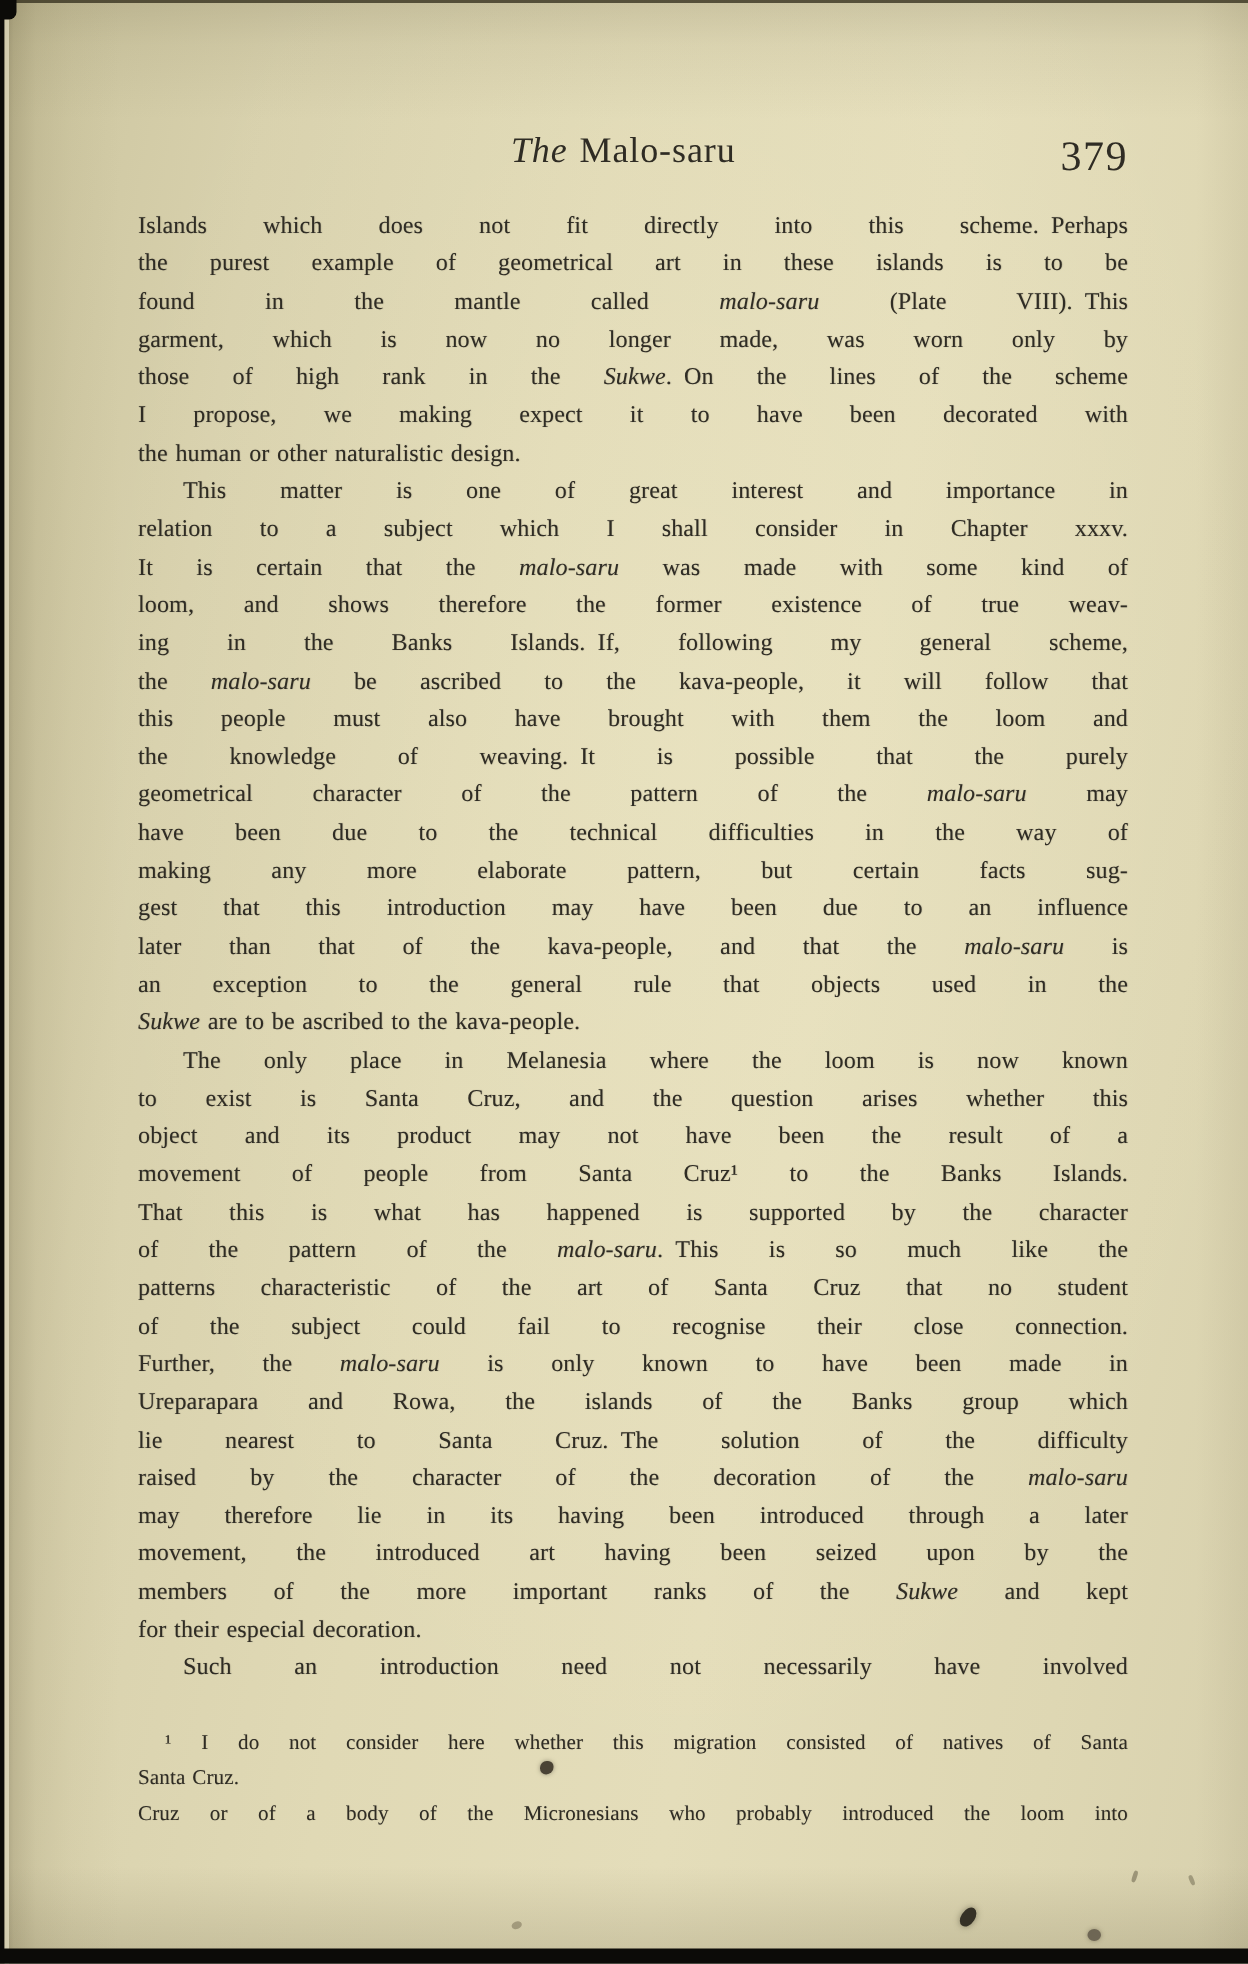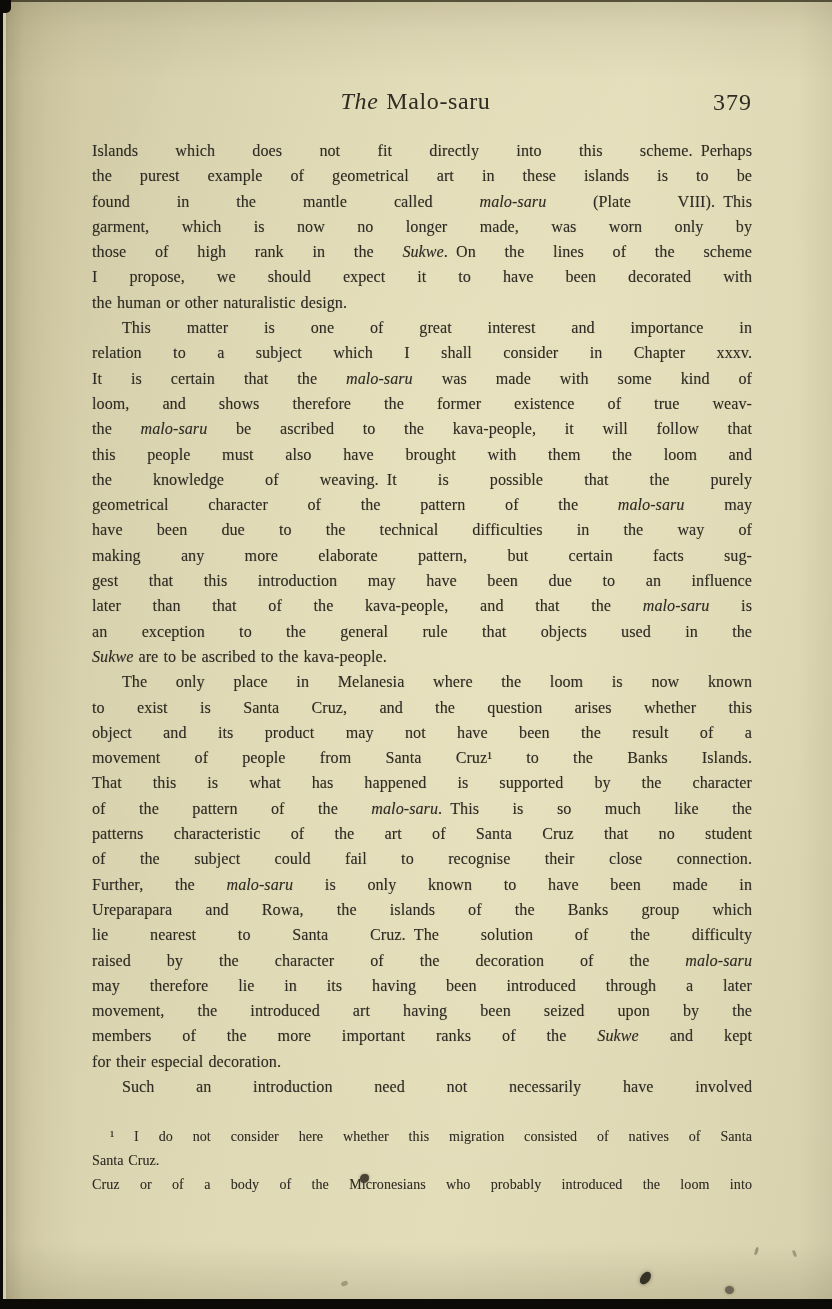--- a/index.html
+++ b/index.html
@@ -21,21 +21,21 @@
   .edge-highlight{position:absolute;left:3px;top:0;bottom:0;width:3px;background:rgba(246,240,212,.60);}
   .edge-black-bottom{position:absolute;left:0;right:0;bottom:0;height:10px;background:#0c0b08;}
   .edge-top-line{position:absolute;left:0;right:0;top:0;height:2px;background:rgba(52,47,30,.78);}
   .edge-corner{position:absolute;left:0;top:0;width:11px;height:13px;background:#0c0b08;border-bottom-right-radius:5px;}
 
   .content{position:absolute;left:92px;top:88px;width:660px;}
 
   .running-header{position:relative;height:28px;margin-bottom:22px;}
   .running-title{position:absolute;left:0;right:13px;text-align:center;font-size:24px;letter-spacing:.6px;}
   .running-title i{margin-right:.33em;}
-  .page-number{position:absolute;right:0;top:1px;font-size:24px;letter-spacing:1px;}
+  .page-number{position:absolute;right:0;top:1px;font-size:28px;letter-spacing:1px;}
 
   .body-text{font-size:16px;line-height:25.3px;letter-spacing:.1px;word-spacing:1px;
     text-shadow:.3px .3px .7px rgba(47,44,36,.35);}
   .line{white-space:normal;}
   .line.j{text-align:justify;text-align-last:justify;}
   .line.last{text-align:left;}
   .line.indent{padding-left:30px;}
   .para{margin:0;}
 
   .footnote{margin-top:26px;font-size:14px;line-height:23.7px;letter-spacing:.1px;
@@ -67,28 +67,29 @@
       <div class="page-number">379</div>
     </div>
 
     <div class="body-text">
         <div class="para">
           <div class="line j"><span>Islands which does not fit directly into this scheme. Perhaps</span></div>
           <div class="line j"><span>the purest example of geometrical art in these islands is to be</span></div>
           <div class="line j"><span>found in the mantle called </span><i>malo-saru</i><span> (Plate VIII). This</span></div>
           <div class="line j"><span>garment, which is now no longer made, was worn only by</span></div>
           <div class="line j"><span>those of high rank in the </span><i>Sukwe</i><span>. On the lines of the scheme</span></div>
-          <div class="line j"><span>I propose, we should expect it to have been decorated with</span></div>
+          <div class="line j"><span>I propose, we making expect it to have been decorated with</span></div>
           <div class="line last"><span>the human or other naturalistic design.</span></div>
         </div>
         <div class="para">
           <div class="line j indent"><span>This matter is one of great interest and importance in</span></div>
           <div class="line j"><span>relation to a subject which I shall consider in Chapter xxxv.</span></div>
           <div class="line j"><span>It is certain that the </span><i>malo-saru</i><span> was made with some kind of</span></div>
           <div class="line j"><span>loom, and shows therefore the former existence of true weav-</span></div>
+          <div class="line j"><span>ing in the Banks Islands. If, following my general scheme,</span></div>
           <div class="line j"><span>the </span><i>malo-saru</i><span> be ascribed to the kava-people, it will follow that</span></div>
           <div class="line j"><span>this people must also have brought with them the loom and</span></div>
           <div class="line j"><span>the knowledge of weaving. It is possible that the purely</span></div>
           <div class="line j"><span>geometrical character of the pattern of the </span><i>malo-saru</i><span> may</span></div>
           <div class="line j"><span>have been due to the technical difficulties in the way of</span></div>
           <div class="line j"><span>making any more elaborate pattern, but certain facts sug-</span></div>
           <div class="line j"><span>gest that this introduction may have been due to an influence</span></div>
           <div class="line j"><span>later than that of the kava-people, and that the </span><i>malo-saru</i><span> is</span></div>
           <div class="line j"><span>an exception to the general rule that objects used in the</span></div>
           <div class="line last"><i>Sukwe</i><span> are to be ascribed to the kava-people.</span></div>

